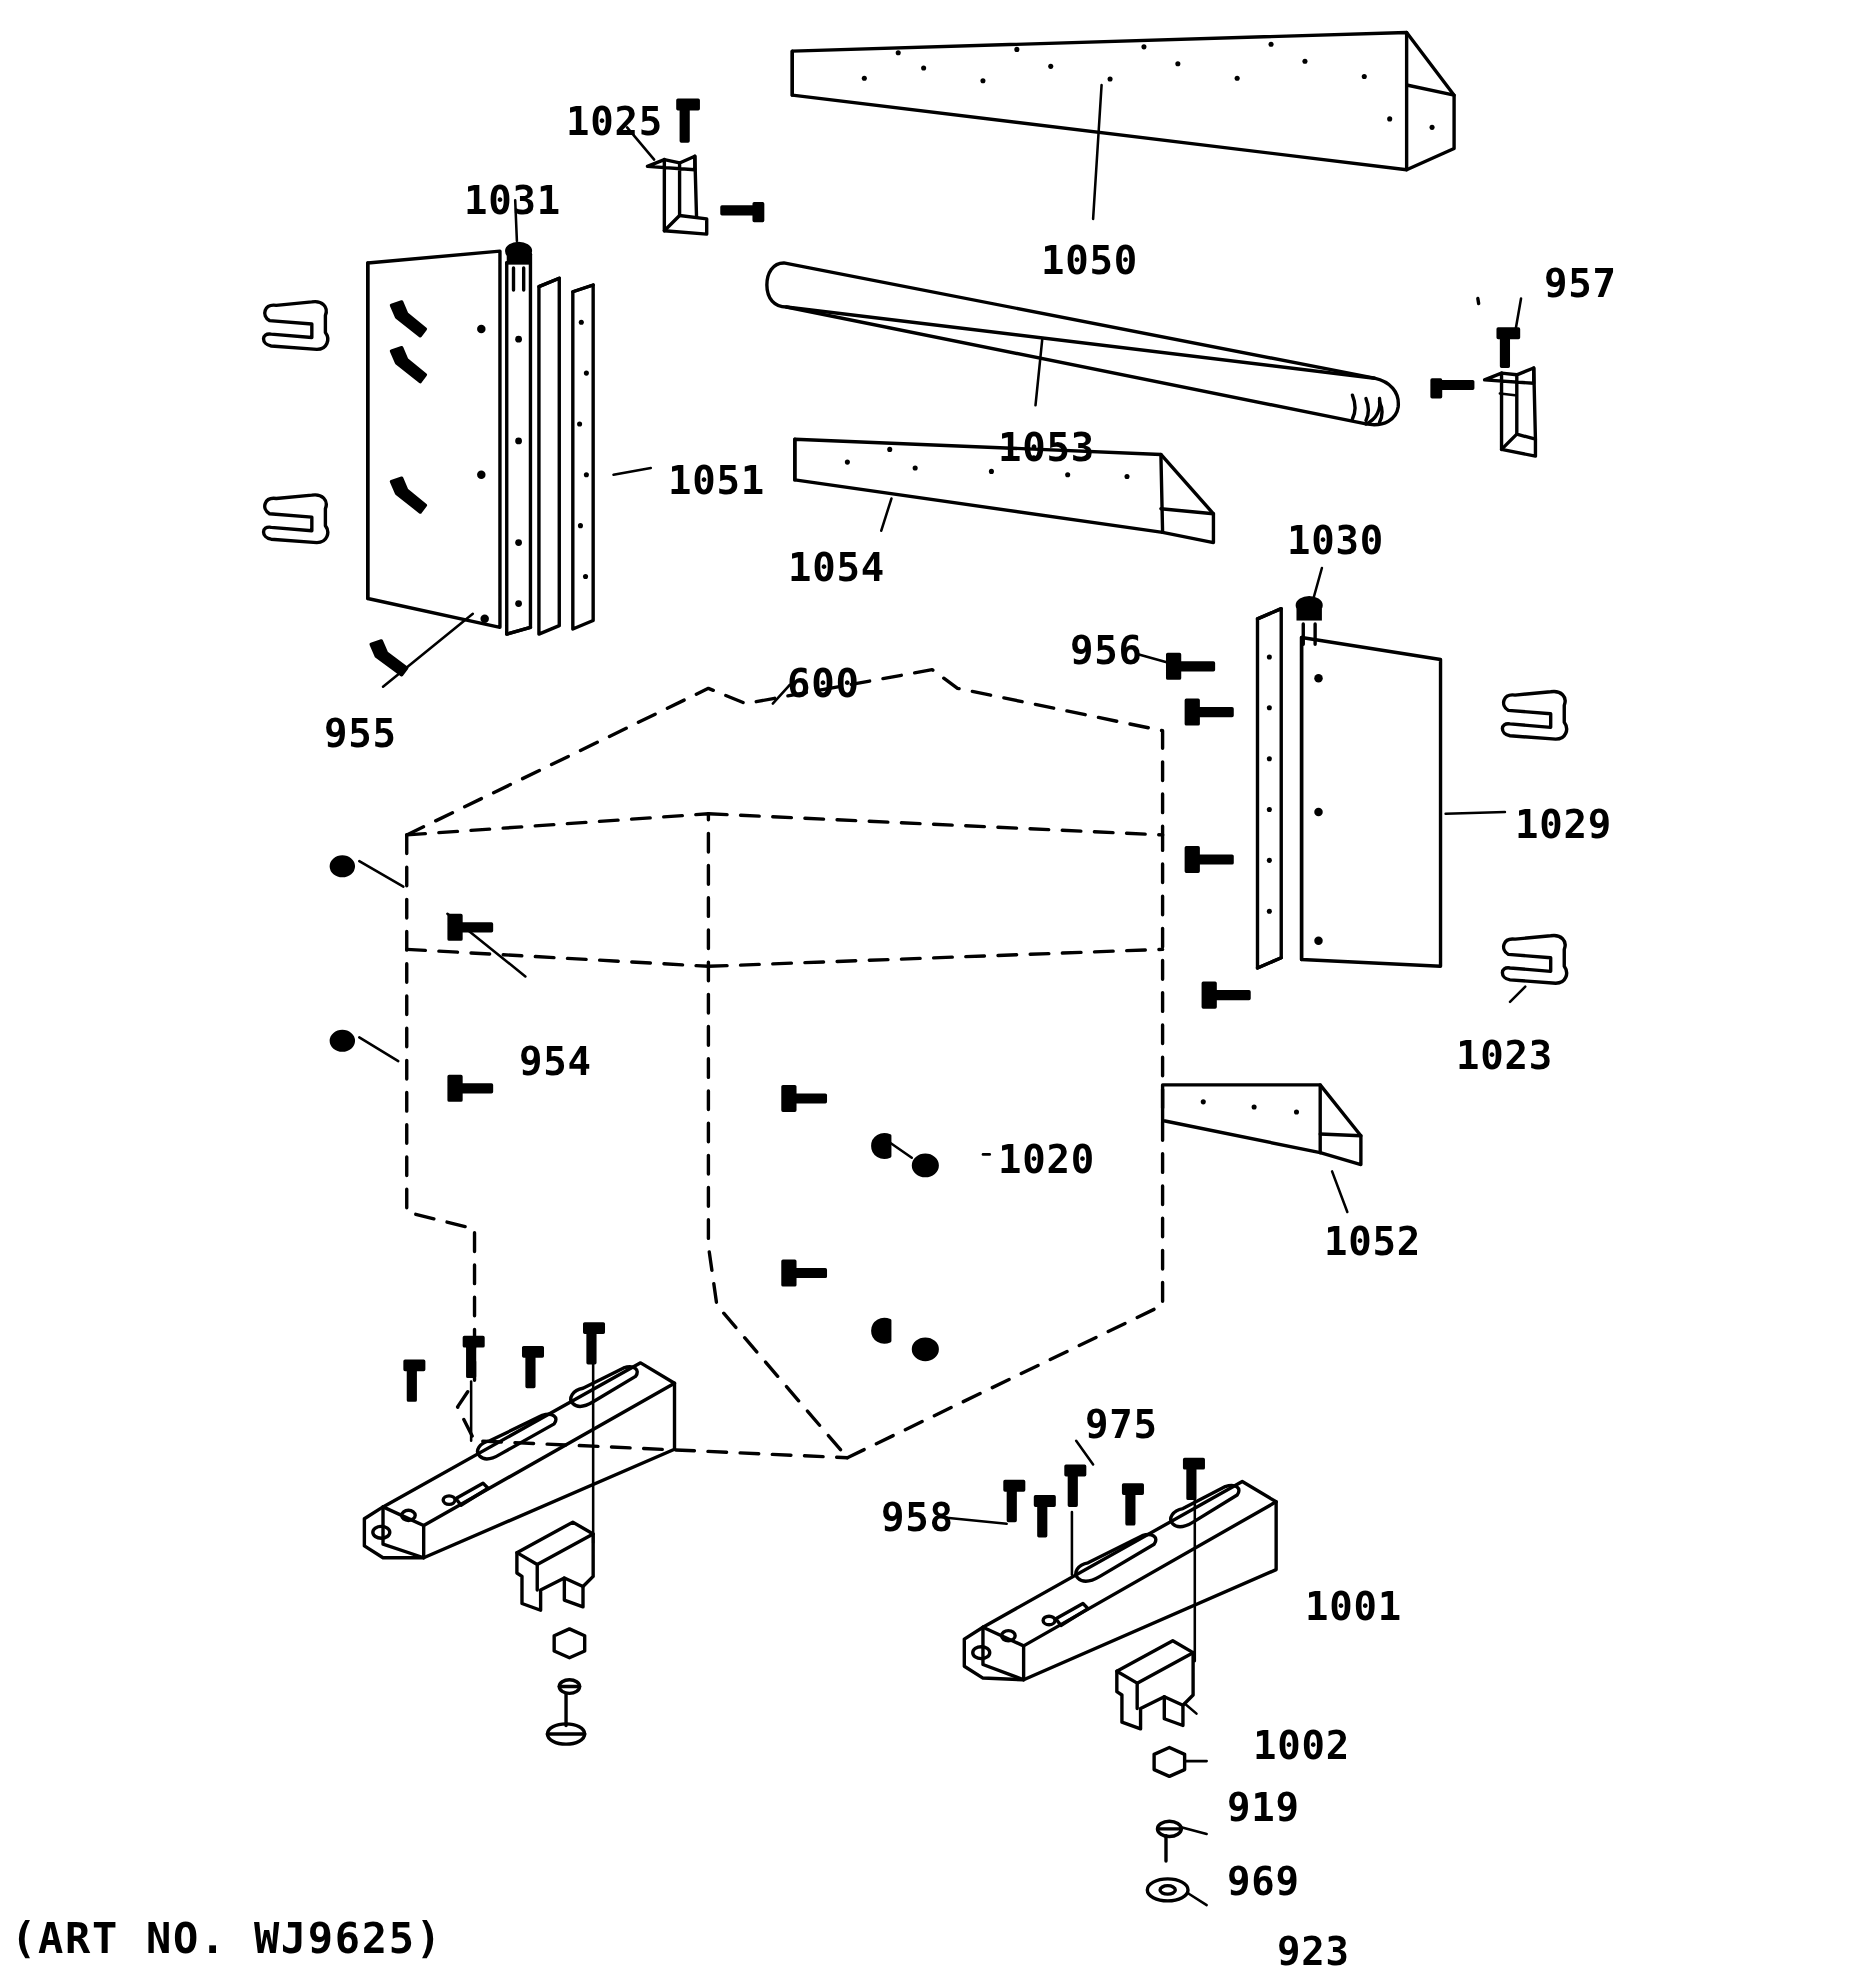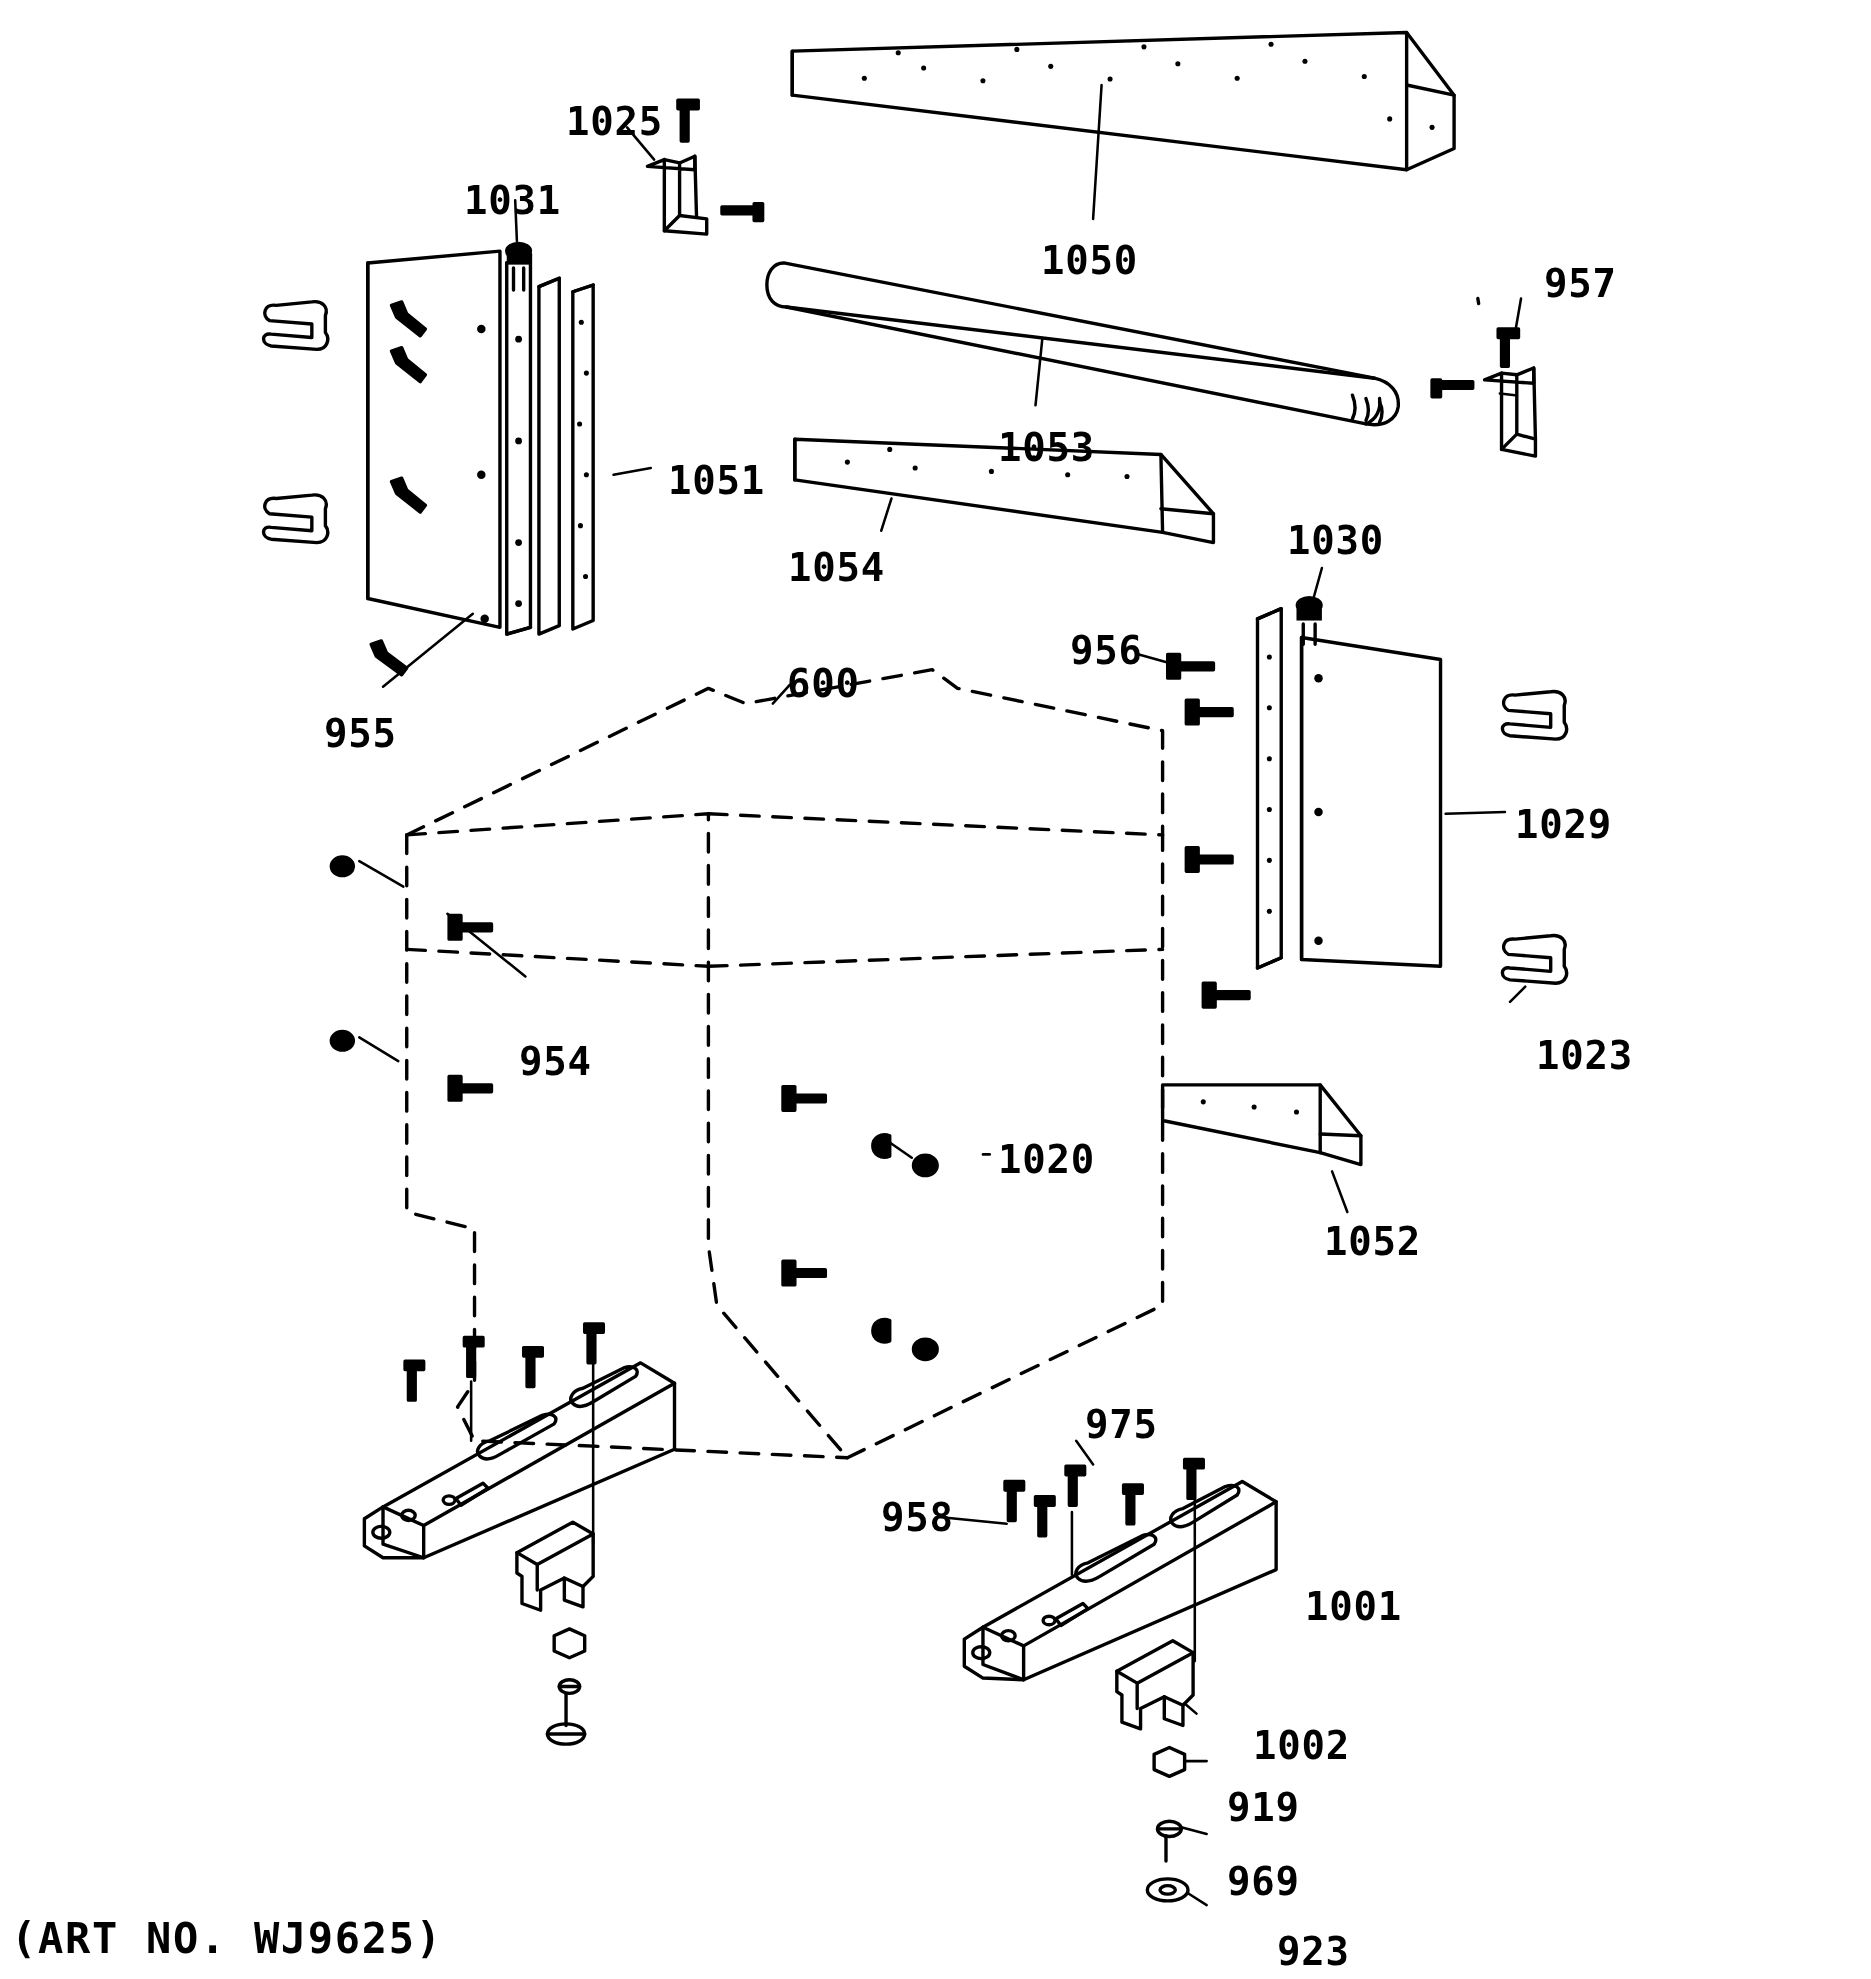--- a/index.html
+++ b/index.html
@@ -367,21 +367,21 @@
   <div class="callout" style="left:1041px; top:241px;">1050</div>
   <div class="callout" style="left:1544px; top:264px;">957</div>
   <div class="callout" style="left:998px; top:428px;">1053</div>
   <div class="callout" style="left:668px; top:461px;">1051</div>
   <div class="callout" style="left:788px; top:548px;">1054</div>
   <div class="callout" style="left:1287px; top:521px;">1030</div>
   <div class="callout" style="left:1070px; top:631px;">956</div>
   <div class="callout" style="left:324px; top:714px;">955</div>
   <div class="callout" style="left:787px; top:664px;">600</div>
   <div class="callout" style="left:1515px; top:805px;">1029</div>
-  <div class="callout" style="left:1536px; top:1036px;">1023</div>
+  <div class="callout" style="left:1456px; top:1036px;">1023</div>
   <div class="callout" style="left:519px; top:1042px;">954</div>
   <div class="callout" style="left:998px; top:1140px;">1020</div>
   <div class="callout" style="left:1324px; top:1222px;">1052</div>
   <div class="callout" style="left:1085px; top:1405px;">975</div>
   <div class="callout" style="left:881px; top:1498px;">958</div>
   <div class="callout" style="left:1305px; top:1587px;">1001</div>
   <div class="callout" style="left:1253px; top:1726px;">1002</div>
   <div class="callout" style="left:1227px; top:1788px;">919</div>
   <div class="callout" style="left:1227px; top:1862px;">969</div>
   <div class="callout" style="left:1277px; top:1932px;">923</div>

